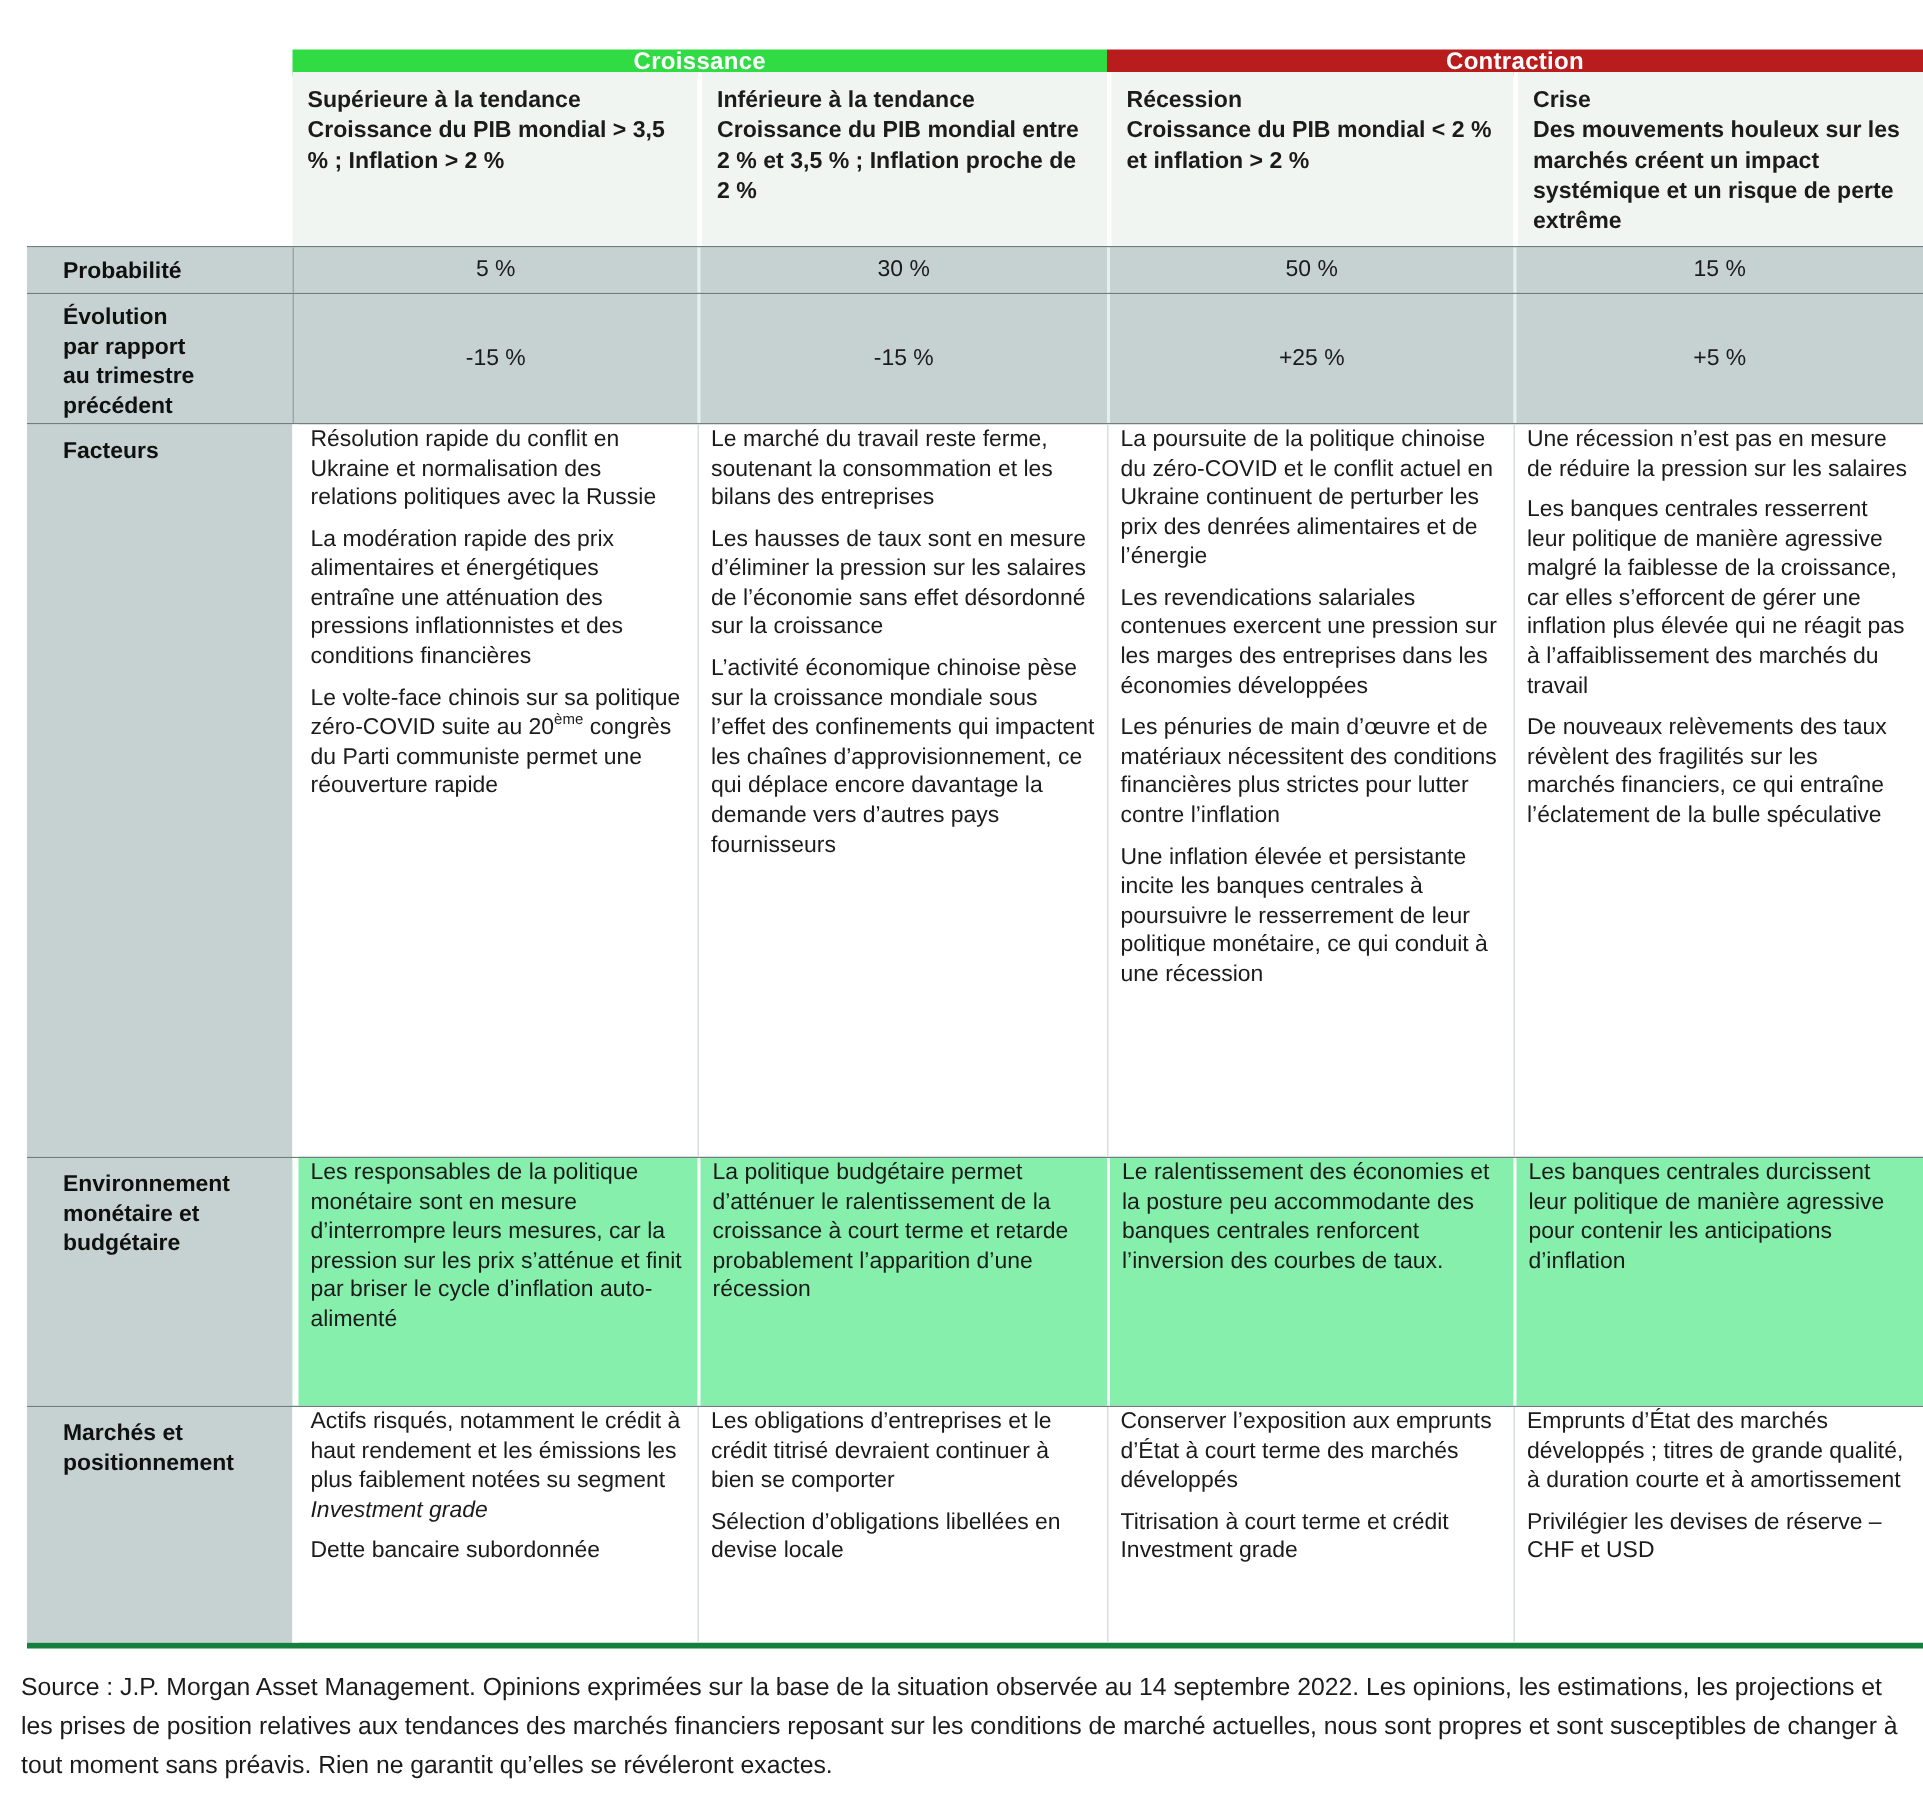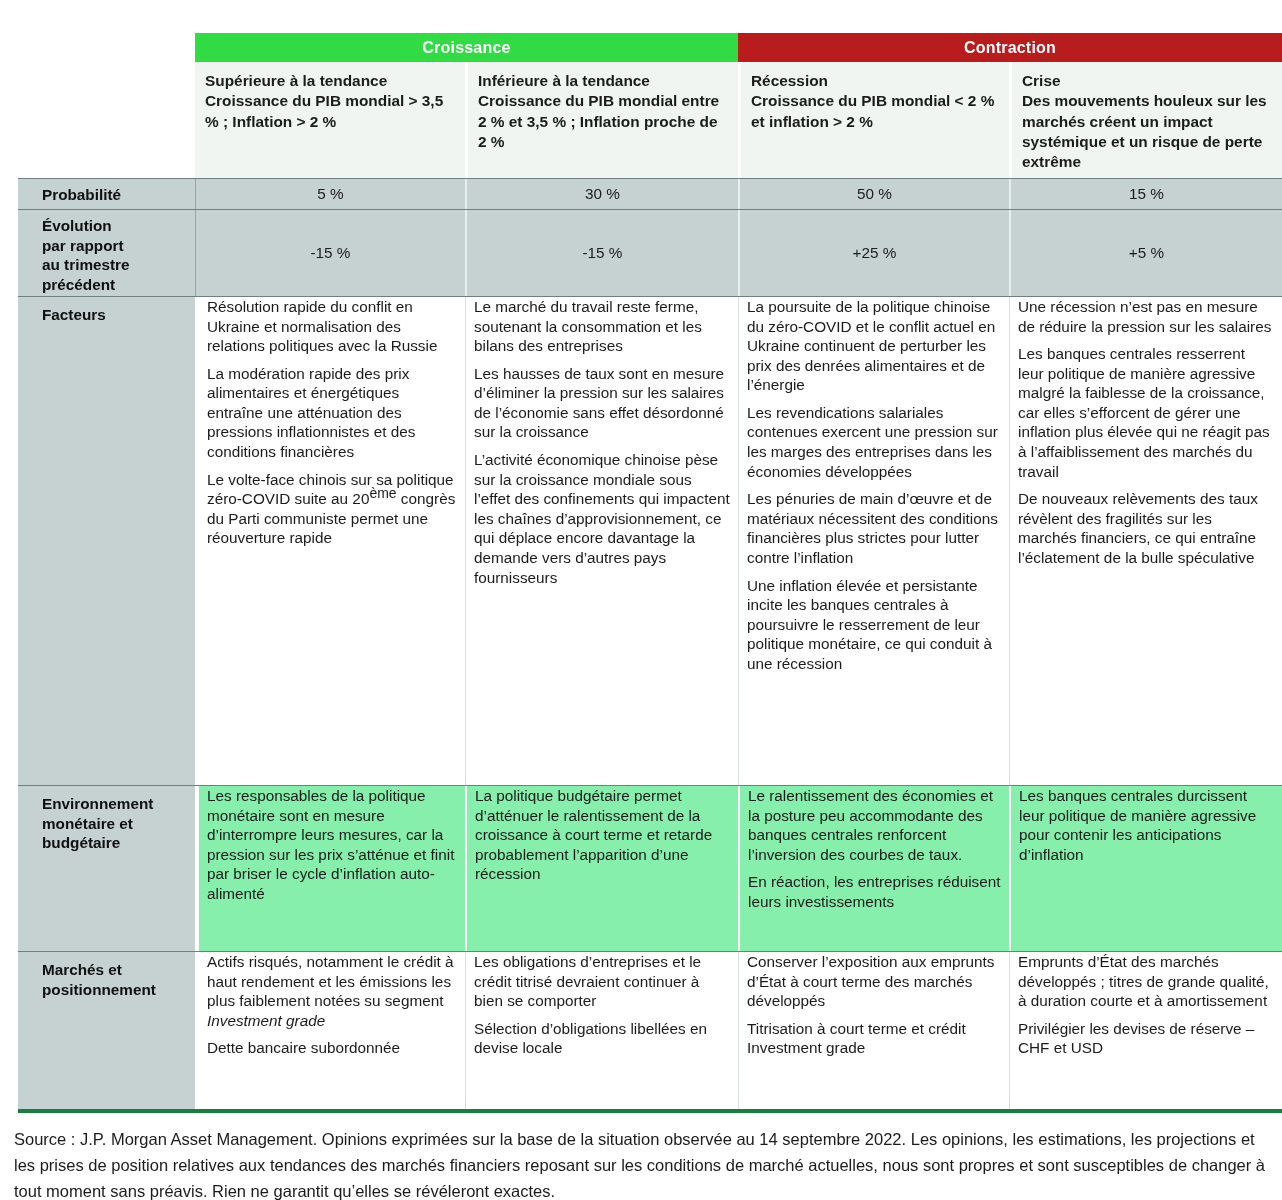--- a/index.html
+++ b/index.html
@@ -7,21 +7,21 @@
     width:1282px; height:1200px;
     background:#ffffff;
     overflow:hidden;
     font-family:"Liberation Sans","DejaVu Sans",sans-serif;
     color:#1b1b1b;
     -webkit-font-smoothing:antialiased;
   }
   .matrix{ margin:33px 0 0 18px; width:1264px; }
 
   
-  .row-band{ display:grid; grid-template-columns:177px 543px 544px; height:29px; }
+  .row-band{ display:grid; grid-template-columns:177px 543px 544px; height:15px; }
   .band{
     display:flex; align-items:center; justify-content:center;
     color:#fff; font-weight:700; font-size:16px; letter-spacing:.2px;
   }
 
   
   .row-sub,.row-data{ display:grid; grid-template-columns:177px 270px 273px 271px 273px; }
 
   .cell{ box-sizing:border-box; }
 
@@ -69,21 +69,21 @@
     font-size:15.3px; line-height:1.28;
     padding:0 8px 0 8px;
   }
   .row-fact .sc,.row-mkt .sc{ background:#ffffff; border-left:1px solid #D7E0DE; }
   .row-env .sc{ background:#86efac; border-left:2px solid #FBFDFC; }
   .row-fact .c1,.row-mkt .c1,.row-env .c1{ border-left:4px solid #ffffff; }
 
   .para{ margin:0 0 8px 0; }
   .para:last-child{ margin-bottom:0; }
   .para em{ font-style:italic; }
-  .para sup{ font-size:14px; vertical-align:super; line-height:0; }
+  .para sup{ font-size:10px; vertical-align:super; line-height:0; }
 
   
   .footer{
     margin:14px 12px 0 14px;
     font-size:16.5px; line-height:1.57;
     color:#1b1b1b;
   }
 </style>
 </head>
 <body>
@@ -165,21 +165,20 @@
     <div class="row-data row-env">
       <div class="cell label-cell">Environnement monétaire et budgétaire</div>
       <div class="cell sc c1 txt">
           <p class="para">Les responsables de la politique monétaire sont en mesure d’interrompre leurs mesures, car la pression sur les prix s’atténue et finit par briser le cycle d’inflation auto-alimenté</p>
         </div>
       <div class="cell sc c2 txt">
           <p class="para">La politique budgétaire permet d’atténuer le ralentissement de la croissance à court terme et retarde probablement l’apparition d’une récession</p>
         </div>
       <div class="cell sc c3 txt">
           <p class="para">Le ralentissement des économies et la posture peu accommodante des banques centrales renforcent l’inversion des courbes de taux.</p>
-          <p class="para">En réaction, les entreprises réduisent leurs investissements</p>
         </div>
       <div class="cell sc c4 txt">
           <p class="para">Les banques centrales durcissent leur politique de manière agressive pour contenir les anticipations d’inflation</p>
         </div>
     </div>
 
     <div class="row-data row-mkt">
       <div class="cell label-cell">Marchés et positionnement</div>
       <div class="cell sc c1 txt">
           <p class="para">Actifs risqués, notamment le crédit à haut rendement et les émissions les plus faiblement notées su segment <em>Investment grade</em></p>

